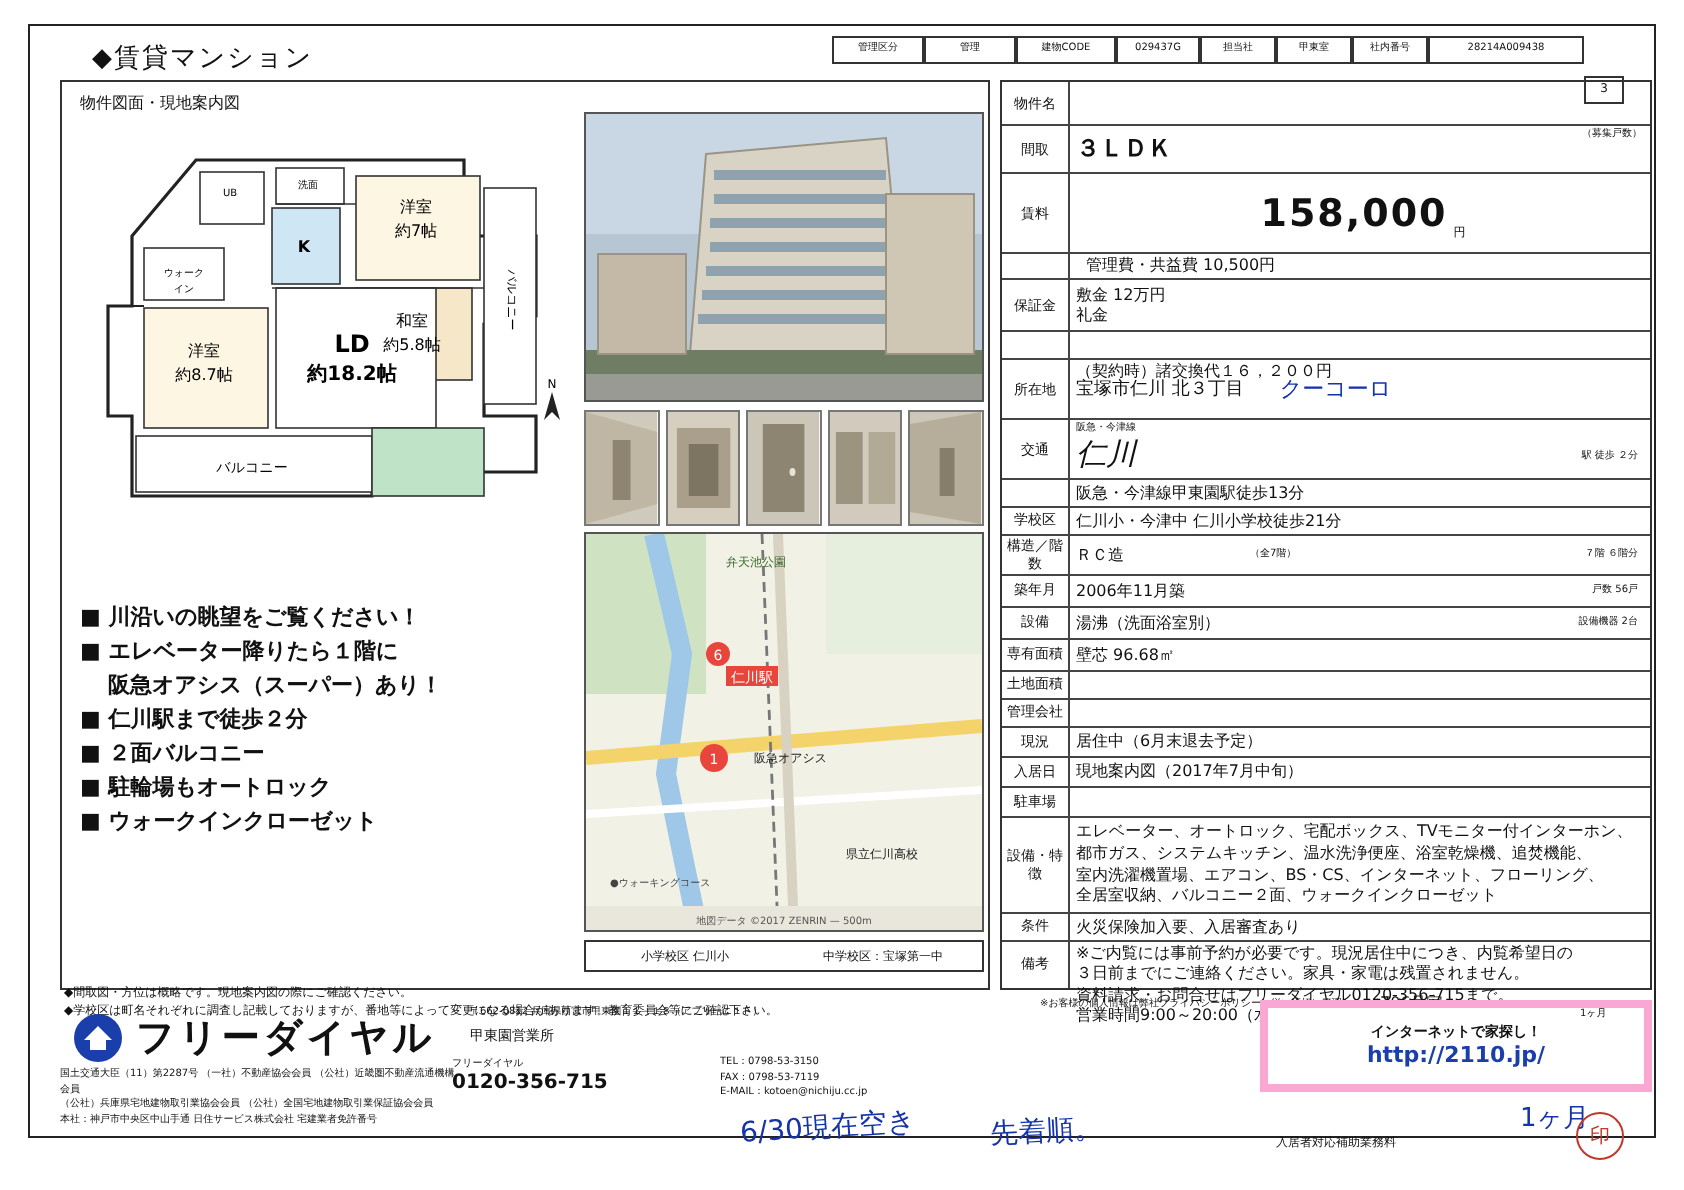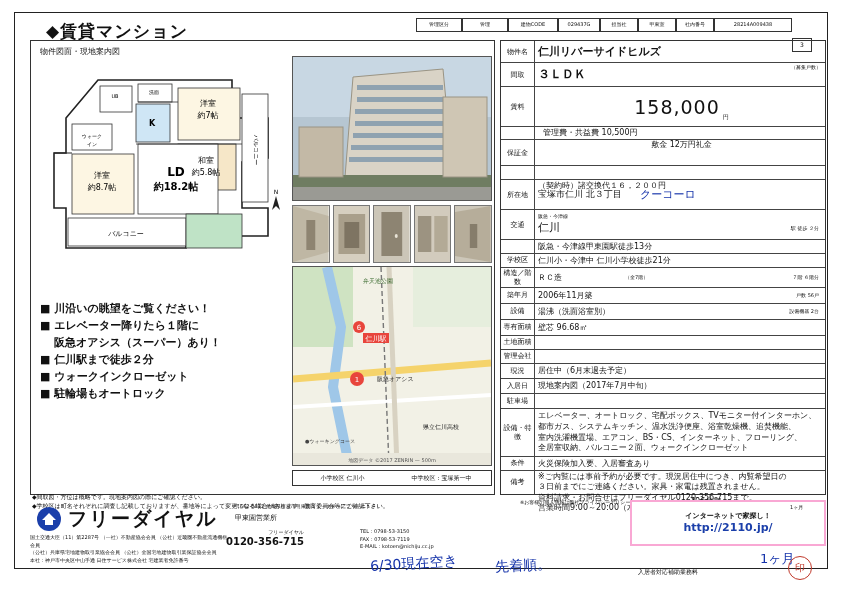--- a/index.html
+++ b/index.html
@@ -9,47 +9,47 @@
   .abs{position:absolute;}
   .ctr{display:flex;align-items:center;justify-content:center;text-align:center;}
   .tiny{font-size:5px;line-height:1.15;}
   .xs{font-size:6px;line-height:1.2;margin-top:20px;}
   .sm{font-size:7px;line-height:1.2;}
   .md{font-size:8px;line-height:1.25;}
   .lg{font-size:10px;}
   .b{font-weight:bold;}
 
   
-  .title{left:46px;top:20px;font-size:17px;font-weight:bold;letter-spacing:1px;}
+  .title{left:46px;top:20px;font-size:13px;font-weight:normal;letter-spacing:1px;}
   .hdrbox{top:18px;height:14px;border:1px solid #333;box-sizing:border-box;}
   
   .leftpanel{left:30px;top:40px;width:465px;height:455px;border:1px solid #333;box-sizing:border-box;}
   .subttl{left:40px;top:46px;font-size:8px;}
   .plan{left:36px;top:58px;width:245px;height:230px;}
   .photo{left:292px;top:56px;width:200px;height:145px;border:1px solid #555;box-sizing:border-box;background:#b9c4cc;overflow:hidden;}
   .thumbs{left:292px;top:205px;width:200px;height:58px;display:flex;gap:3px;}
   .thumbs div{flex:1;border:1px solid #777;box-sizing:border-box;}
   .map{left:292px;top:266px;width:200px;height:200px;border:1px solid #555;box-sizing:border-box;background:#eef2e8;overflow:hidden;}
   .bullets{left:40px;top:300px;width:240px;font-size:11px;line-height:1.55;font-weight:bold;}
   .bullets div::before{content:"■ ";}
   .schoolbar{left:292px;top:470px;width:200px;height:16px;border:1px solid #333;box-sizing:border-box;display:flex;align-items:center;font-size:6px;}
   .schoolbar span{flex:1;text-align:center;}
   .notes{left:32px;top:492px;width:460px;font-size:6px;line-height:1.5;}
 
   
   .rtable{left:500px;top:40px;width:326px;height:455px;border:1px solid #333;box-sizing:border-box;}
   .row{position:absolute;left:0;width:100%;border-bottom:1px solid #444;box-sizing:border-box;display:flex;}
   .lbl{width:34px;border-right:1px solid #444;box-sizing:border-box;display:flex;align-items:center;justify-content:center;font-size:7px;text-align:center;}
   .val{flex:1;position:relative;box-sizing:border-box;padding-left:3px;display:flex;align-items:center;font-size:8px;}
-  .price{font-size:19px;font-weight:normal;letter-spacing:1px;}
+  .price{font-size:19px;font-weight:bold;letter-spacing:1px;}
 
   
   .footer{left:30px;top:500px;width:465px;height:58px;}
   .logo{font-size:19px;font-weight:bold;letter-spacing:2px;}
-  .promo{left:630px;top:500px;width:196px;height:46px;border:2px solid #f9a8d4;box-sizing:border-box;background:#fff;}
+  .promo{left:630px;top:500px;width:196px;height:46px;border:4px solid #f9a8d4;box-sizing:border-box;background:#fff;}
   .url{color:#1b3faa;font-weight:bold;font-size:11px;}
   .hand{color:#1533aa;font-family:"DejaVu Sans",sans-serif;}
 </style>
 </head>
 <body>
 
 <div id="sheet">
   <div class="frame"></div>
 
   <div class="abs title">◆賃貸マンション</div>
@@ -181,81 +181,81 @@
       <rect x="0" y="186" width="198" height="12" fill="#e9e7dc"></rect>
       <text x="99" y="195" font-size="5" fill="#555" text-anchor="middle" font-family="DejaVu Sans">地図データ ©2017 ZENRIN — 500m</text>
     </svg>
   </div>
 
   <div class="abs bullets">
     <div>川沿いの眺望をご覧ください！</div>
     <div>エレベーター降りたら１階に</div>
     <div style="text-indent:14px;"><span>阪急オアシス（スーパー）あり！</span></div>
     <div>仁川駅まで徒歩２分</div>
+    <div>２面バルコニー</div>
+    <div>駐輪場もオートロック</div>
     <div>ウォークインクローゼット</div>
-    <div>駐輪場もオートロック</div>
   </div>
   <style>
     .bullets div:nth-child(3)::before{content:"";}
   </style>
 
   <div class="abs schoolbar">
     <span>小学校区  仁川小</span>
     <span>中学校区：宝塚第一中</span>
   </div>
 
   <div class="abs notes">
     <div>◆間取図・方位は概略です。現地案内図の際にご確認ください。</div>
     <div>◆学校区は町名それぞれに調査し記載しておりますが、番地等によって変更になる場合があります。教育委員会等にご確認下さい。</div>
   </div>
 
   <div class="abs rtable">
     <div class="row" style="top:0;height:22px;">
       <div class="lbl">物件名</div>
-      <div class="val" style="font-size:11px;font-weight:bold;">仁川リバーサイドヒルズ</div>
     </div>
     <div class="row" style="top:22px;height:24px;justify-content:flex-end;">
       <div class="lbl">間取</div>
       <div class="val" style="font-size:12px;font-weight:bold;">３ＬＤＫ</div>
       <div class="abs tiny" style="right:4px;top:2px;">（募集戸数）</div>
     </div>
     <div class="row" style="top:46px;height:40px;">
       <div class="lbl">賃料</div>
       <div class="val" style="justify-content:center;">
         <span class="price">158,000</span>
         <span class="xs" style="margin-left:3px;">円</span>
       </div>
     </div>
     <div class="row" style="top:86px;height:13px;">
       <div class="lbl tiny"></div>
       <div class="val tiny" style="padding-left:8px;">管理費・共益費    10,500円</div>
     </div>
     <div class="row" style="top:99px;height:26px;">
       <div class="lbl">保証金</div>
-      <div class="val tiny" style="flex-direction:row;align-items:flex-start;justify-content:center;">
+      <div class="val tiny" style="flex-direction:column;align-items:flex-start;justify-content:center;">
         <span>敷金  12万円</span>
         <span>礼金</span>
       </div>
     </div>
     <div class="row" style="top:125px;height:14px;">
       <div class="lbl tiny"></div>
       <div class="val xs">（契約時）諸交換代１６，２００円</div>
     </div>
     <div class="row" style="top:139px;height:30px;">
       <div class="lbl">所在地</div>
       <div class="val" style="font-size:9px;">
         <span>宝塚市仁川  北３丁目</span>
         <span class="hand" style="margin-left:18px;font-size:11px;">クーコーロ</span>
       </div>
     </div>
     <div class="row" style="top:169px;height:30px;">
       <div class="lbl">交通</div>
       <div class="val" style="flex-direction:column;align-items:flex-start;justify-content:center;">
         <span class="tiny">阪急・今津線</span>
-        <span style="font-size:11px;">仁川</span>
+        <span style="font-size:15px;font-style:italic;">仁川</span>
       </div>
       <div class="abs tiny" style="right:6px;top:16px;">駅 徒歩    ２分</div>
     </div>
     <div class="row" style="top:199px;height:14px;">
       <div class="lbl tiny"></div>
       <div class="val tiny">阪急・今津線甲東園駅徒歩13分</div>
     </div>
     <div class="row" style="top:213px;height:14px;">
       <div class="lbl tiny">学校区</div>
       <div class="val tiny">仁川小・今津中  仁川小学校徒歩21分</div>
@@ -335,21 +335,21 @@
       </svg>
       <span class="logo" style="margin-left:6px;">フリーダイヤル</span>
     </div>
     <div class="abs tiny" style="left:205px;top:4px;">〒662-0812  兵庫県西宮市甲東園１１－１８（アプリーニ１Ｆ）</div>
     <div class="abs sm" style="left:205px;top:14px;">甲東園営業所</div>
     <div class="abs tiny" style="left:0px;top:34px;width:200px;line-height:1.5;">
       <div>国土交通大臣（11）第2287号 （一社）不動産協会会員 （公社）近畿圏不動産流通機構会員</div>
       <div>（公社）兵庫県宅地建物取引業協会会員  （公社）全国宅地建物取引業保証協会会員</div>
       <div>本社：神戸市中央区中山手通  日住サービス株式会社  宅建業者免許番号</div>
     </div>
-    <div class="abs" style="left:196px;top:30px;text-align:right;">
+    <div class="abs" style="left:196px;top:30px;text-align:left;">
       <div class="tiny">フリーダイヤル</div>
       <div class="lg b">0120-356-715</div>
     </div>
     <div class="abs tiny" style="left:330px;top:28px;line-height:1.5;">
       <div>TEL：0798-53-3150</div>
       <div>FAX：0798-53-7119</div>
       <div>E-MAIL：kotoen@nichiju.cc.jp</div>
     </div>
   </div>
   <div class="abs tiny" style="left:520px;top:500px;">※お客様の個人情報は弊社プライバシーポリシーに従い適切に管理いたします。</div>

